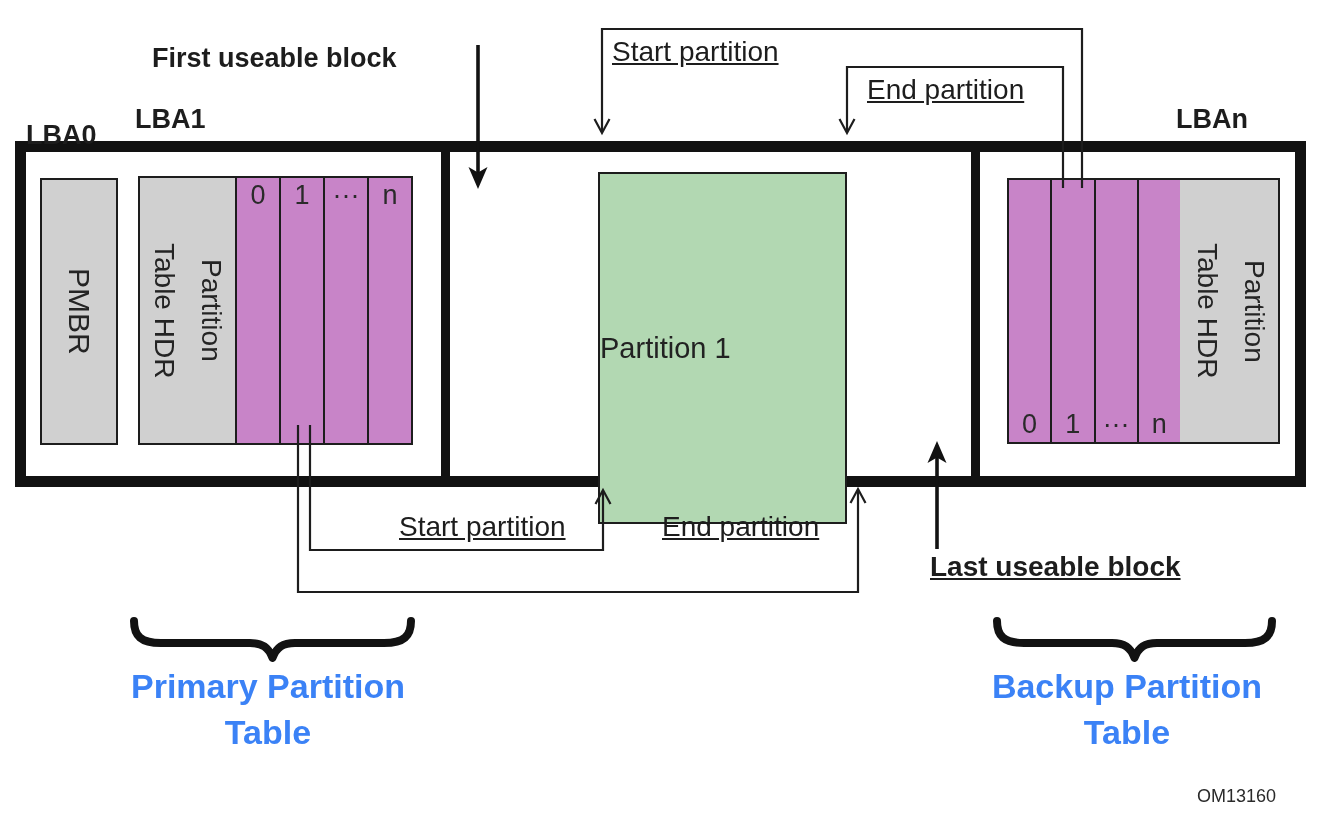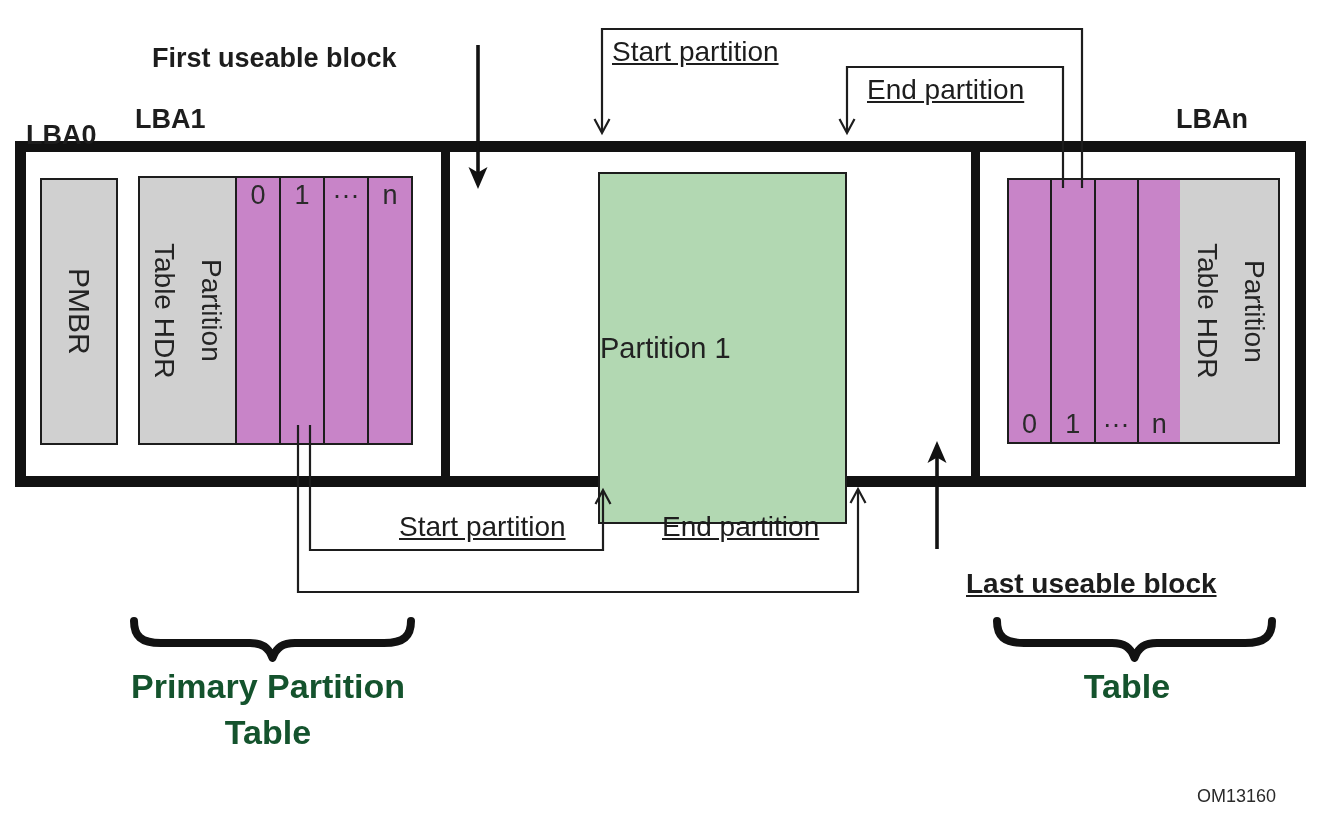--- a/index.html
+++ b/index.html
@@ -34,21 +34,21 @@
     font-size:27px;color:#2a2a2a;}
   .cells-primary .cell-label{top:2px;}
   .cells-backup .cell-label{bottom:2px;}
   .partition1-box{left:598px;top:172px;width:249px;height:352px;
     display:flex;align-items:center;justify-content:flex-start;font-size:29px;color:#222;}
   
   .lbl{white-space:nowrap;}
   .b{font-weight:bold;}
   .f27{font-size:27px;}
   .f28{font-size:28px;text-decoration:underline;}
-  .caption{width:352px;text-align:center;font-weight:bold;font-size:34px;line-height:46px;color:#14532d;}
+  .caption{width:352px;text-align:center;font-weight:bold;font-size:34px;line-height:46px;color:#3b82f6;}
   .om{font-size:18px;color:#2a2a2a;}
   
   .overlay{left:0;top:0;width:1336px;height:824px;pointer-events:none;}
   .thin{stroke:#1d1d1d;stroke-width:2.2;fill:none;}
   .bold-line{stroke:#121212;stroke-width:3.6;fill:none;}
   .head-fill{fill:#121212;stroke:none;}
   .brace{stroke:#121212;stroke-width:8;fill:none;stroke-linecap:round;stroke-linejoin:round;}
 </style>
 </head>
 <body>
@@ -111,27 +111,28 @@
   <div class="abs lbl b f27" style="left:152px;top:35px;margin-top:8px;">First useable block</div>
   <div class="abs lbl b f27" style="left:26px;top:120px;">LBA0</div>
   <div class="abs lbl b f27" style="left:135px;top:104px;">LBA1</div>
   <div class="abs lbl b f27" style="left:1176px;top:104px;text-align:center;">LBAn</div>
 
   <div class="abs lbl f28" style="left:612px;top:36px;">Start partition</div>
   <div class="abs lbl f28" style="left:867px;top:74px;">End partition</div>
 
   <div class="abs lbl f28" style="left:399px;top:511px;">Start partition</div>
   <div class="abs lbl f28" style="left:662px;top:511px;">End partition</div>
-  <div class="abs lbl b f28" style="left:930px;top:568px;margin-left:36px;">Last useable block</div>
+  <div class="abs lbl b f28" style="left:930px;top:551px;">Last useable block</div>
 
   <div class="abs caption" style="left:92px;top:663px;">
     <div>Primary Partition</div>
     <div>Table</div>
   </div>
   <div class="abs caption" style="left:951px;top:663px;">
+    <div>Backup Partition</div>
     <div>Table</div>
   </div>
   <div class="abs lbl om" style="left:1197px;top:786px;">OM13160</div>
 
   <svg class="abs overlay" viewBox="0 0 1336 824">
 
     <path class="bold-line" d="M478,45 L478,176"></path>
     <path class="head-fill" d="M478,189 L468.5,167 L478,172.5 L487.5,167 Z"></path>
 
     <path class="thin" d="M602,131 L602,29 L1082,29 L1082,188"></path>

